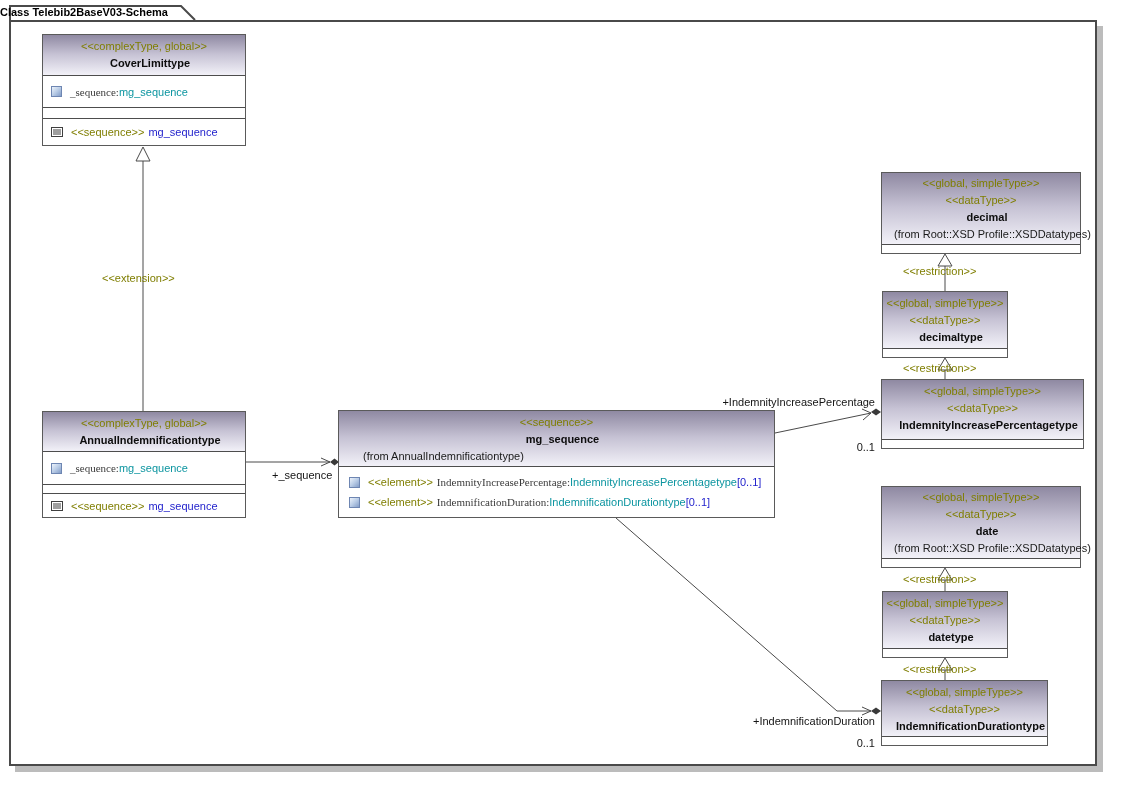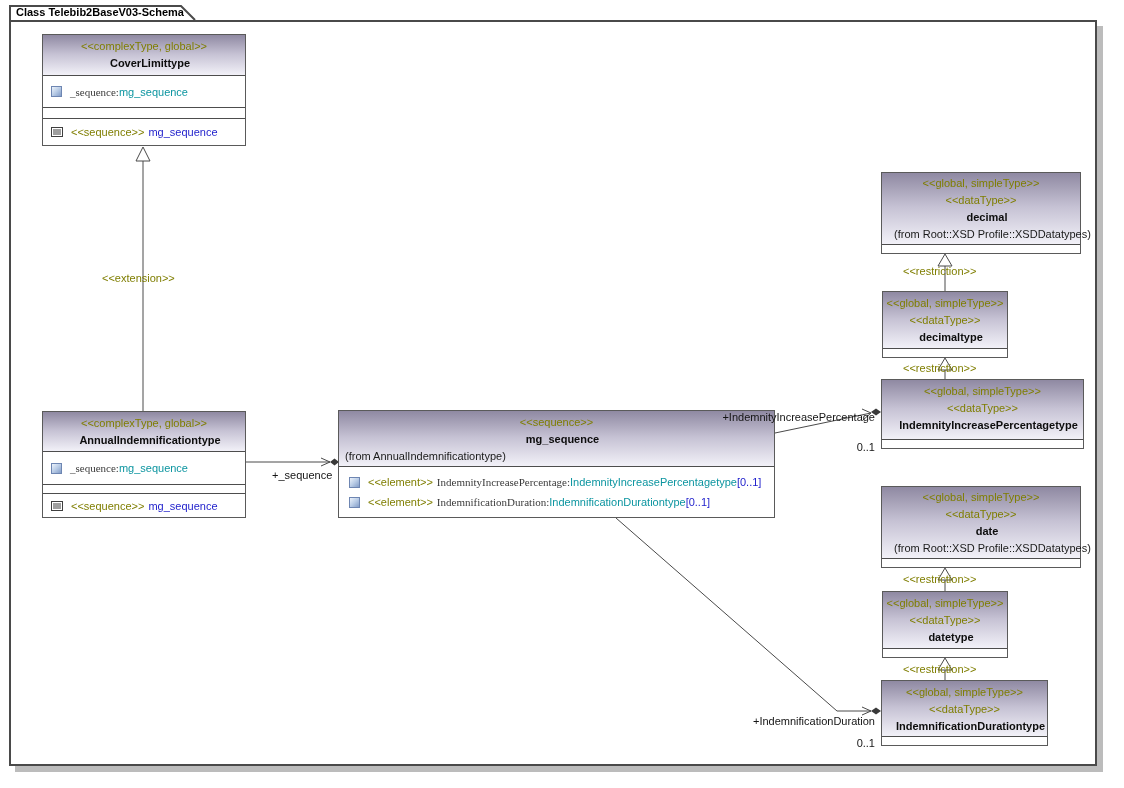--- a/index.html
+++ b/index.html
@@ -4,35 +4,35 @@
 <style>
   * { margin:0; padding:0; box-sizing:border-box; }
   html,body { background:#ffffff; }
   body { font-family:"Liberation Sans", sans-serif; font-size:11px; color:#1f1f1f; }
   #stage { position:relative; width:1124px; height:788px; background:#fff; overflow:hidden; }
 
   
   .frame { position:absolute; left:9px; top:20px; width:1088px; height:746px;
            border:2px solid #4a4a4a; background:#fff; box-shadow:6px 6px 0 #bcbcbc; z-index:0; }
   .tab-svg { position:absolute; left:8px; top:4px; z-index:2; }
-  .tab-text { position:absolute; left:16px; top:6px; font-weight:bold; color:#000; z-index:3; white-space:nowrap; }
+  .tab-text { position:absolute; left:0; top:6px; font-weight:bold; color:#000; z-index:3; white-space:nowrap; }
 
   
   svg.overlay { position:absolute; left:0; top:0; z-index:1; }
 
   
   .uml-box { position:absolute; border:1px solid #5a5a5a; background:#7f1d1d; z-index:2;
              display:flex; flex-direction:column; }
   .hdr { background:linear-gradient(to bottom,#8f89a2 0%,#c6c2d4 48%,#f2f1f8 100%);
          text-align:center; border-bottom:1px solid #4d4d4d; padding-top:3px; }
   .hdr3 { flex:1; border-bottom:1px solid #4d4d4d; }
   .st { color:#7f7e00; line-height:17px; white-space:nowrap; }
   .cname { color:#0d0d0d; font-weight:bold; line-height:17px; white-space:nowrap;margin-left:12px; }
   .from { color:#1a1a1a; line-height:17px; white-space:nowrap;padding-left:12px; }
-  .from-left { text-align:left; padding-left:6px; }
+  .from-left { text-align:left; padding-left:24px; }
   .strip { height:8px; background:#fff; }
   .comp { border-bottom:1px solid #4d4d4d; display:flex; align-items:center; padding-left:8px; background:#fff; }
   .comp.last { border-bottom:none; flex:1; }
   .icon-gap { margin-right:8px; display:inline-flex; align-items:center; }
   .t { white-space:nowrap; }
   .dark { color:#3a3a3a;font-family:Liberation Serif, serif; }
   .teal { color:#0c95a0; }
   .blue { color:#1d1dcb; }
   .olive { color:#7f7e00; }
   .mr4 { margin-right:4px; }
@@ -231,21 +231,21 @@
     <div class="hdr hdr3">
       <div class="st">&lt;&lt;global, simpleType&gt;&gt;</div>
       <div class="st">&lt;&lt;dataType&gt;&gt;</div>
       <div class="cname">IndemnificationDurationtype</div>
     </div>
     <div class="strip"></div>
   </div>
 
   <div class="edge-label lab-olive" style="left:102px;top:272px">&lt;&lt;extension&gt;&gt;</div>
   <div class="edge-label lab-dark" style="left:272px;top:469px">+_sequence</div>
-  <div class="edge-label lab-dark ra" style="left:715px;top:411px;width:160px">+IndemnityIncreasePercentage</div>
+  <div class="edge-label lab-dark ra" style="left:715px;top:396px;width:160px">+IndemnityIncreasePercentage</div>
   <div class="edge-label lab-dark ra" style="left:845px;top:441px;width:30px">0..1</div>
   <div class="edge-label lab-dark ra" style="left:715px;top:715px;width:160px">+IndemnificationDuration</div>
   <div class="edge-label lab-dark ra" style="left:845px;top:737px;width:30px">0..1</div>
   <div class="edge-label lab-olive" style="left:903px;top:265px">&lt;&lt;restriction&gt;&gt;</div>
   <div class="edge-label lab-olive" style="left:903px;top:362px">&lt;&lt;restriction&gt;&gt;</div>
   <div class="edge-label lab-olive" style="left:903px;top:573px">&lt;&lt;restriction&gt;&gt;</div>
   <div class="edge-label lab-olive" style="left:903px;top:663px">&lt;&lt;restriction&gt;&gt;</div>
 
 </div>
 

